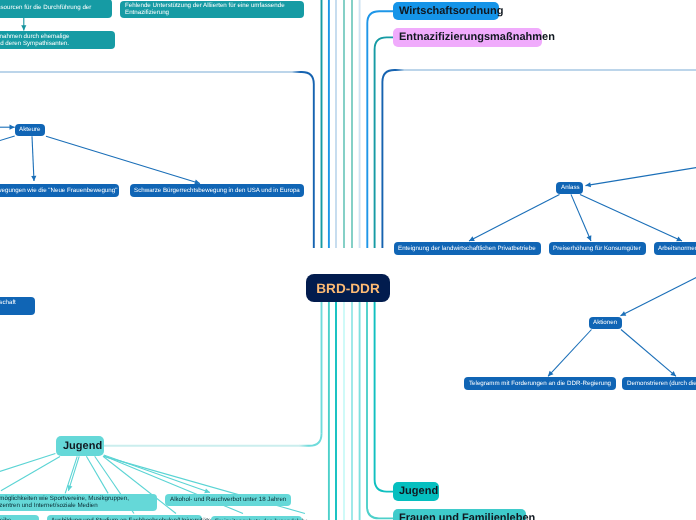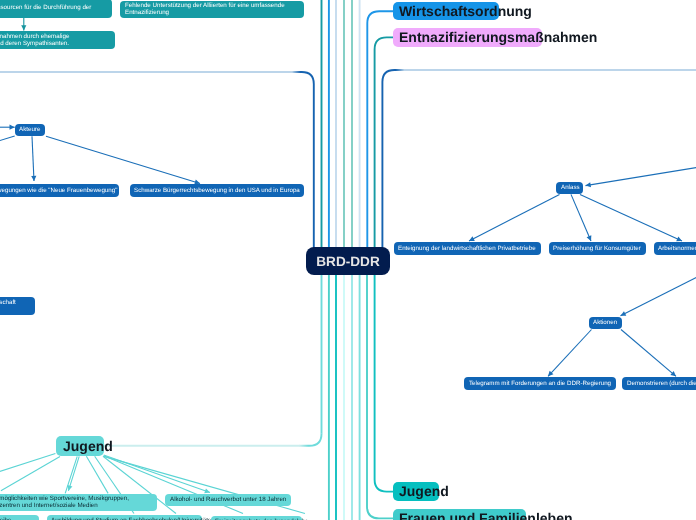--- a/index.html
+++ b/index.html
@@ -9,23 +9,23 @@
        -webkit-font-smoothing:antialiased;
        text-rendering:geometricPrecision;}
   #stage{position:relative;width:696px;height:520px;overflow:hidden;background:#fff;}
   svg.lines{position:absolute;left:0;top:0;width:696px;height:520px;pointer-events:none;}
   .node{position:absolute;box-sizing:border-box;display:flex;align-items:center;
         justify-content:flex-start;text-align:left;
         white-space:pre;border-radius:4px;z-index:5;}
   .node > span{display:block;width:100%;transform:translateZ(0);will-change:transform;}
   .n-tiny{font-size:6.2px;font-weight:400;color:#ffffff;line-height:7.2px;padding:0 4.5px;}
   .n-small{font-size:6.2px;font-weight:400;color:#0b2b33;line-height:7.2px;padding:0 4.5px;}
-  .n-big{font-size:14px;font-weight:700;color:#111820;border-radius:5px;line-height:11px;padding:0 6.5px;}
-  .n-root{font-size:13.6px;font-weight:700;color:#e5e5e5;border-radius:8px;line-height:15px;
-          padding:0 10px;justify-content:center;text-align:center;}
+  .n-big{font-size:11px;font-weight:700;color:#111820;border-radius:5px;line-height:11px;padding:0 6.5px;}
+  .n-root{font-size:13.6px;font-weight:700;color:#fdba74;border-radius:8px;line-height:15px;
+          padding:0 10px;justify-content:center;text-align:center;margin-top:27px;}
 </style>
 </head>
 <body>
 
 <div id="stage">
   <svg class="lines" viewBox="0 0 696 520" id="svg">
       <defs>
         <linearGradient id="g0" x1="313.8" y1="0" x2="291.8" y2="0" gradientUnits="userSpaceOnUse">
           <stop offset="0%" stop-color="#1663B0"></stop>
           <stop offset="60%" stop-color="#1663B0"></stop>

